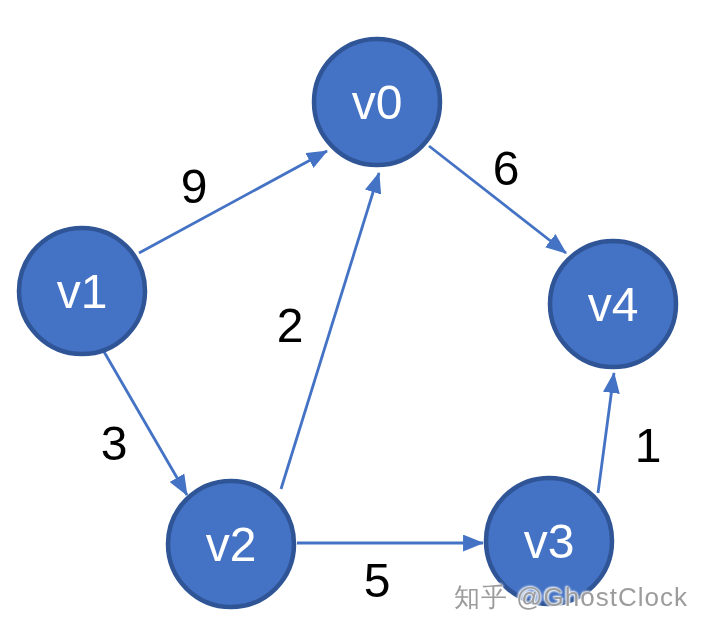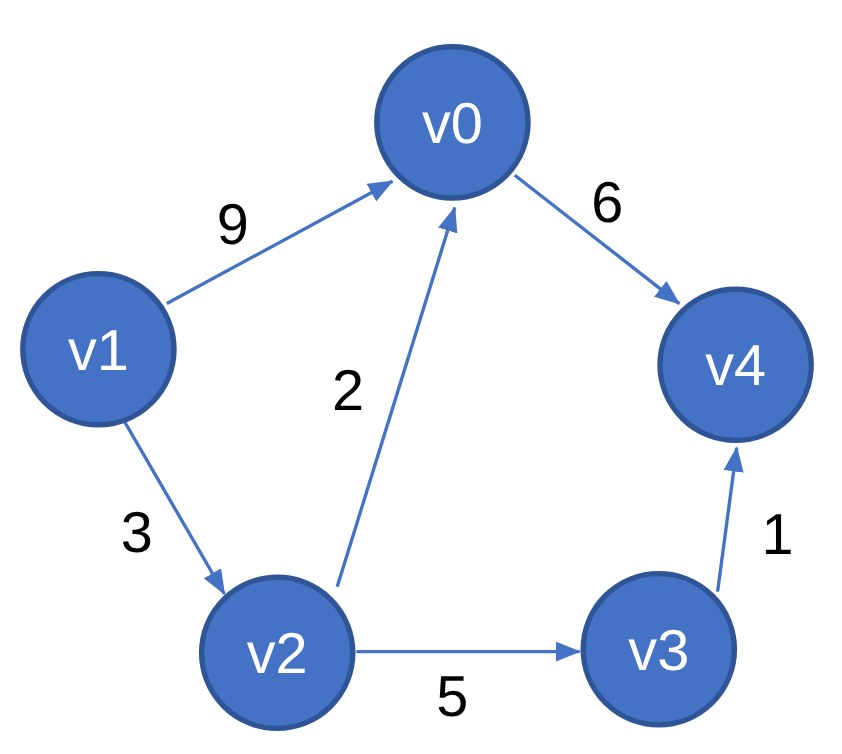--- a/index.html
+++ b/index.html
@@ -58,13 +58,14 @@
       <text x="377" y="102" dy="17" class="node-label" fill="#ffffff">v0</text>
       <circle cx="82" cy="291" r="63" fill="#4472c4" stroke="#2f5597" stroke-width="4.5"></circle>
       <text x="82" y="291" dy="17" class="node-label" fill="#ffffff">v1</text>
       <circle cx="231" cy="544" r="63" fill="#4472c4" stroke="#2f5597" stroke-width="4.5"></circle>
       <text x="231" y="544" dy="17" class="node-label" fill="#ffffff">v2</text>
       <circle cx="549" cy="541" r="63" fill="#4472c4" stroke="#2f5597" stroke-width="4.5"></circle>
       <text x="549" y="541" dy="17" class="node-label" fill="#ffffff">v3</text>
       <circle cx="613" cy="304" r="63" fill="#4472c4" stroke="#2f5597" stroke-width="4.5"></circle>
       <text x="613" y="304" dy="17" class="node-label" fill="#ffffff">v4</text>
     </svg>
+  <div class="watermark" style="color: rgb(156, 156, 156);">知乎 @GhostClock</div>
 </div>
 
 </body></html>

